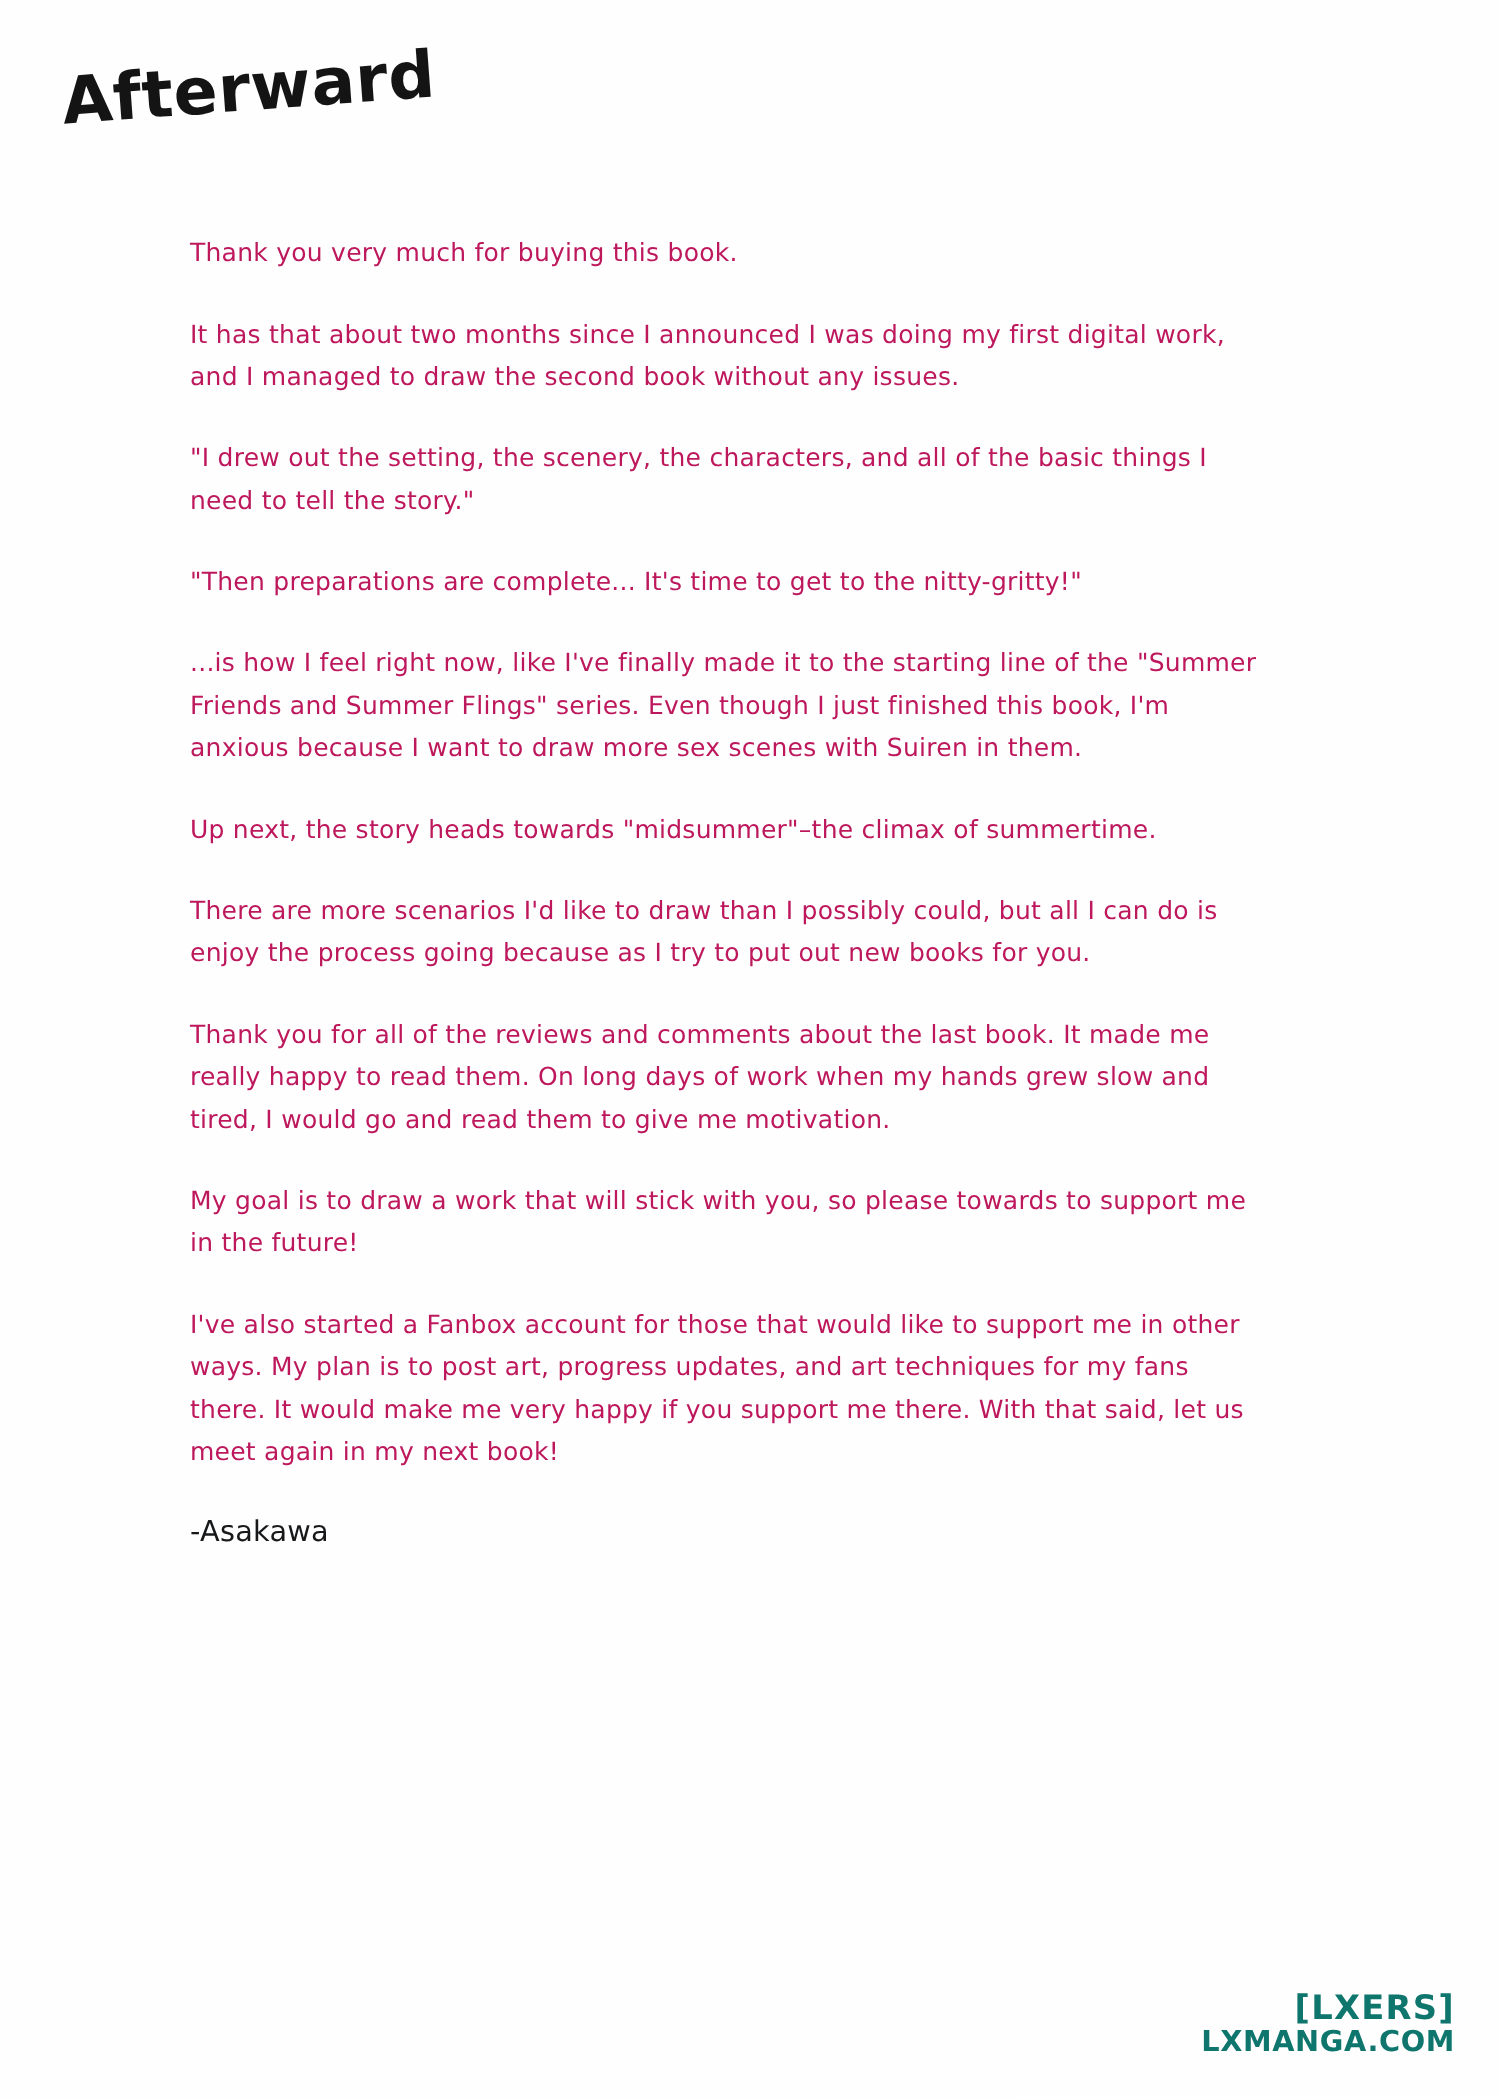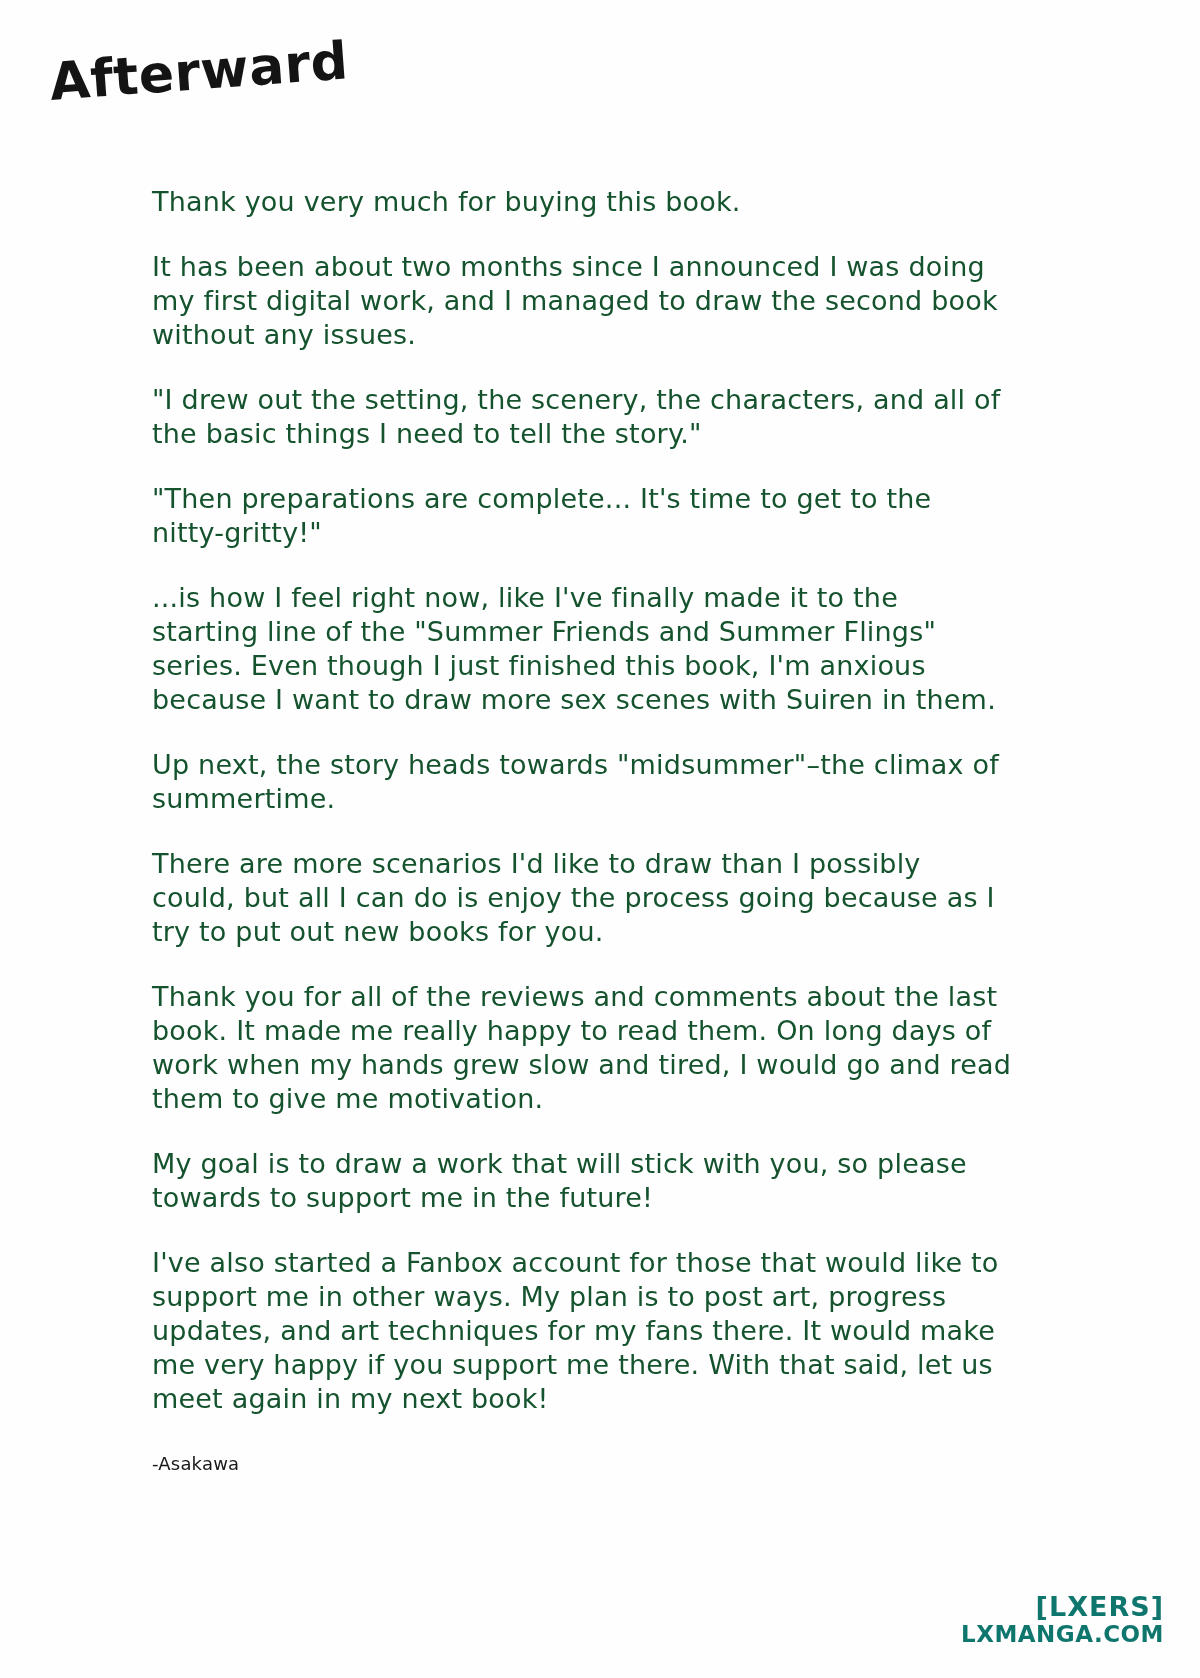--- a/index.html
+++ b/index.html
@@ -29,32 +29,32 @@
     transform-origin: left bottom;
     white-space: nowrap;
   }
   .body-text {
     position: absolute;
     left: 152px;
     top: 185px;
     width: 860px;
   }
   .para {
-    font-size: 27px;
+    font-size: 20px;
     line-height: 34px;
-    color: #14532d;
+    color: #be185d;
     margin: 0 0 31px 0;
     letter-spacing: 0.2px;
     font-weight: 400;
   }
   .para:last-child {
     margin-bottom: 0;
   }
   .signature {
-    font-size: 18px;
+    font-size: 23px;
     line-height: 34px;
     color: #17181a;
     margin: 0;
     letter-spacing: 0.2px;
   }
   .watermark {
     position: absolute;
     right: 36px;
     bottom: 30px;
     text-align: right;
@@ -76,21 +76,21 @@
 </style>
 </head>
 <body>
 
 <div class="page">
 
   <div class="title">Afterward</div>
 
   <div class="body-text">
     <p class="para">Thank you very much for buying this book.</p>
-    <p class="para">It has been about two months since I announced I was doing my first digital work, and I managed to draw the second book without any issues.</p>
+    <p class="para">It has that about two months since I announced I was doing my first digital work, and I managed to draw the second book without any issues.</p>
     <p class="para">"I drew out the setting, the scenery, the characters, and all of the basic things I need to tell the story."</p>
     <p class="para">"Then preparations are complete... It's time to get to the nitty-gritty!"</p>
     <p class="para">...is how I feel right now, like I've finally made it to the starting line of the "Summer Friends and Summer Flings" series. Even though I just finished this book, I'm anxious because I want to draw more sex scenes with Suiren in them.</p>
     <p class="para">Up next, the story heads towards "midsummer"–the climax of summertime.</p>
     <p class="para">There are more scenarios I'd like to draw than I possibly could, but all I can do is enjoy the process going because as I try to put out new books for you.</p>
     <p class="para">Thank you for all of the reviews and comments about the last book. It made me really happy to read them. On long days of work when my hands grew slow and tired, I would go and read them to give me motivation.</p>
     <p class="para">My goal is to draw a work that will stick with you, so please towards to support me in the future!</p>
     <p class="para">I've also started a Fanbox account for those that would like to support me in other ways. My plan is to post art, progress updates, and art techniques for my fans there. It would make me very happy if you support me there. With that said, let us meet again in my next book!</p>
     <p class="signature">-Asakawa</p>
   </div>

